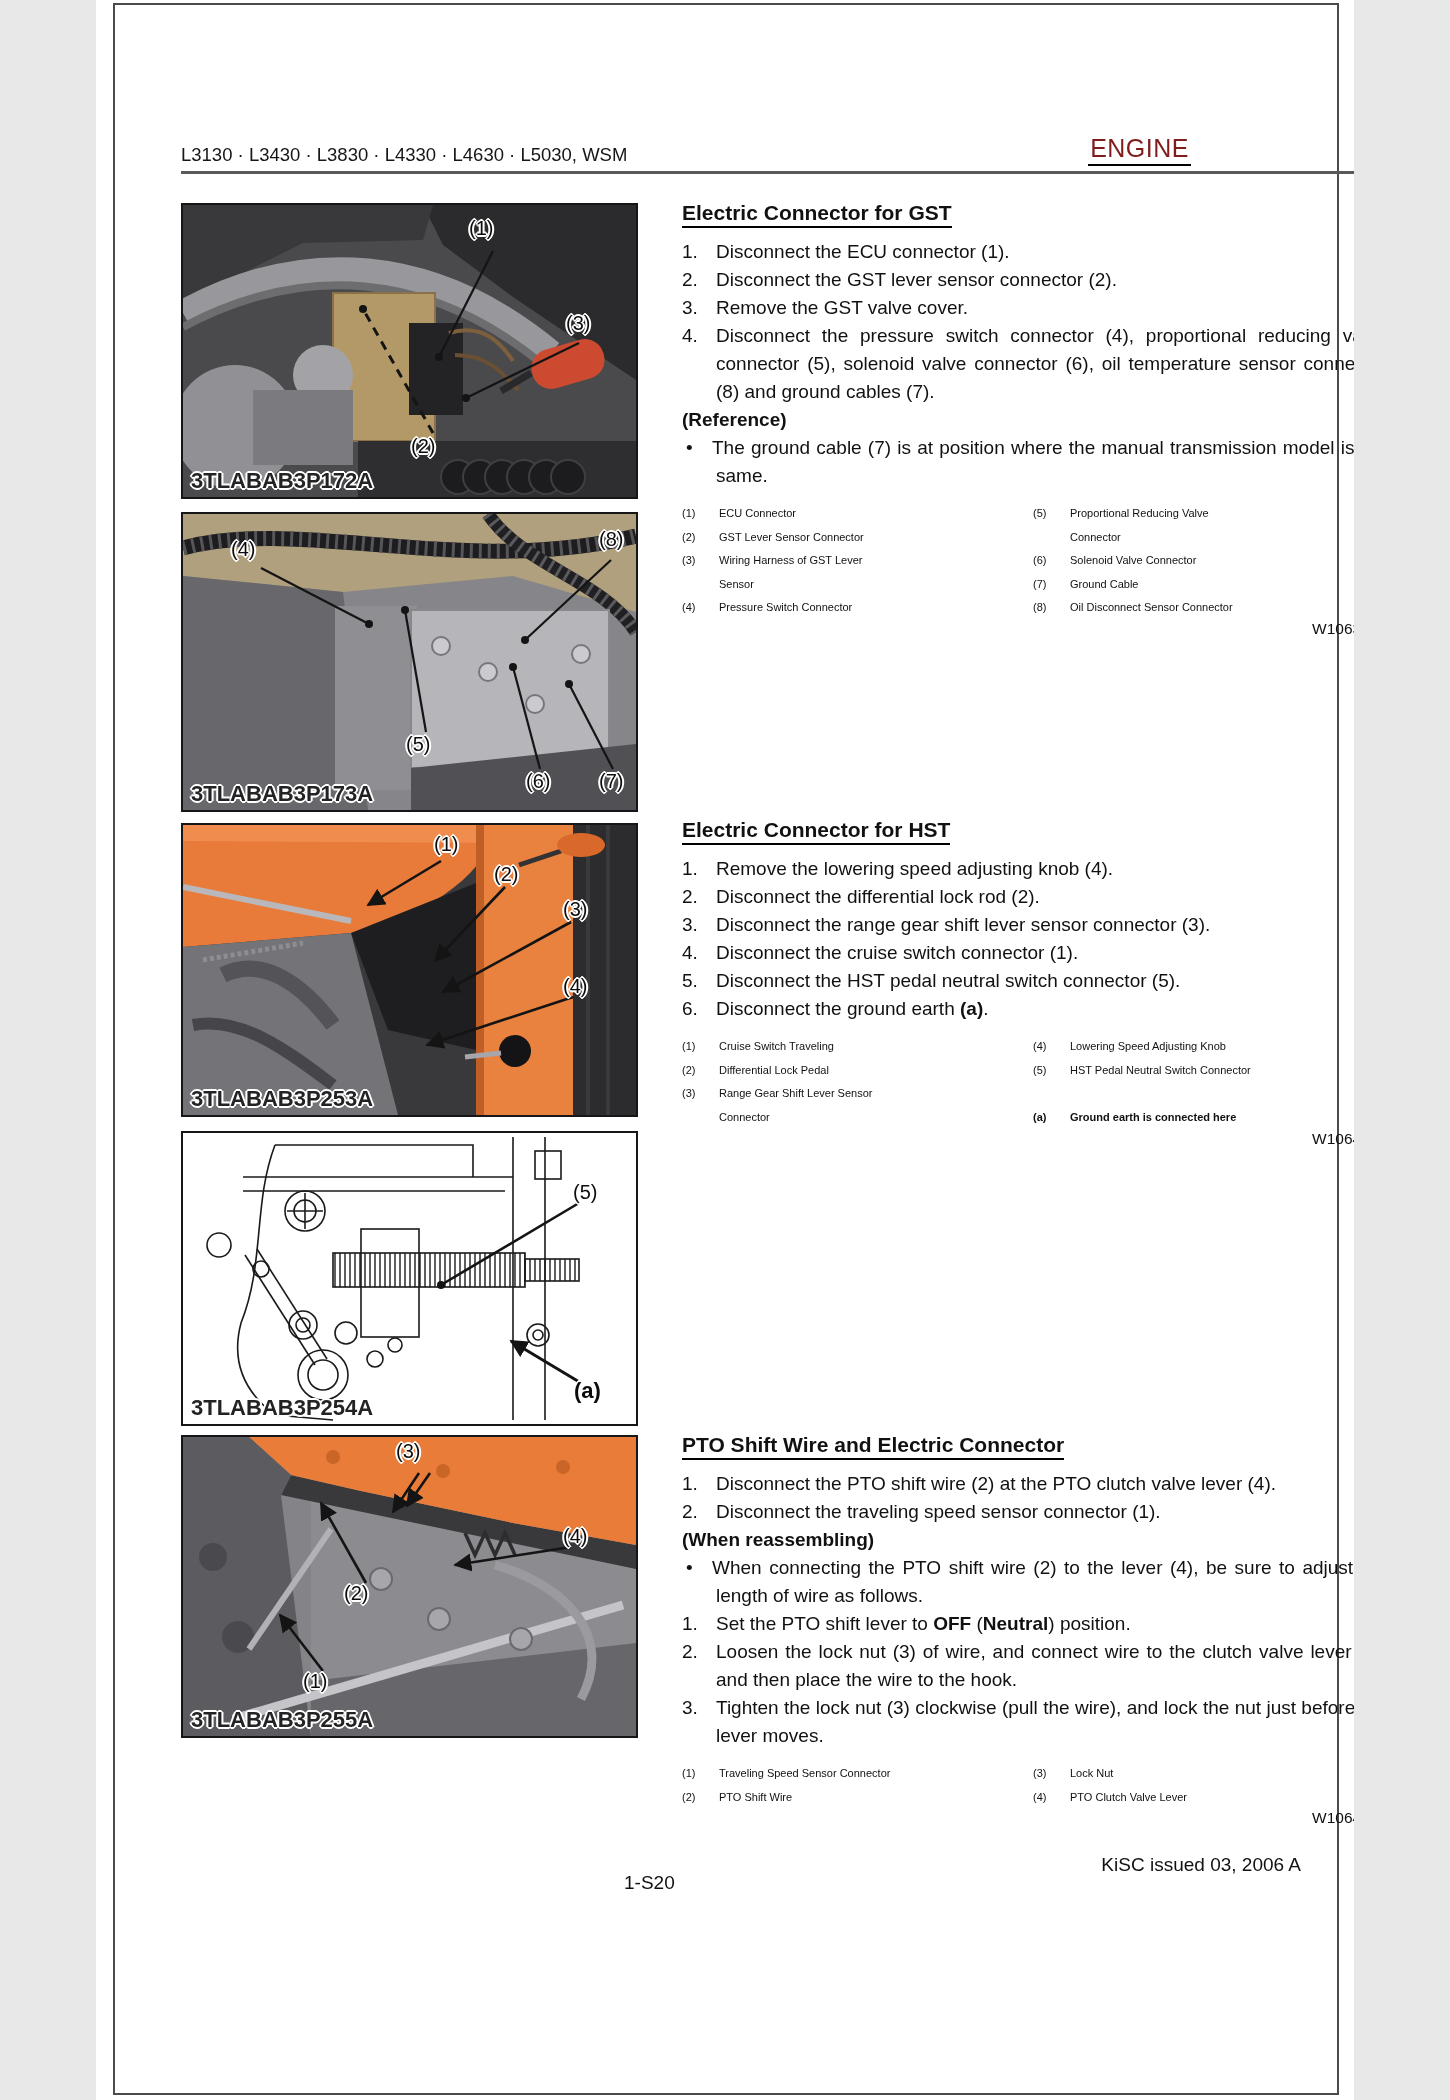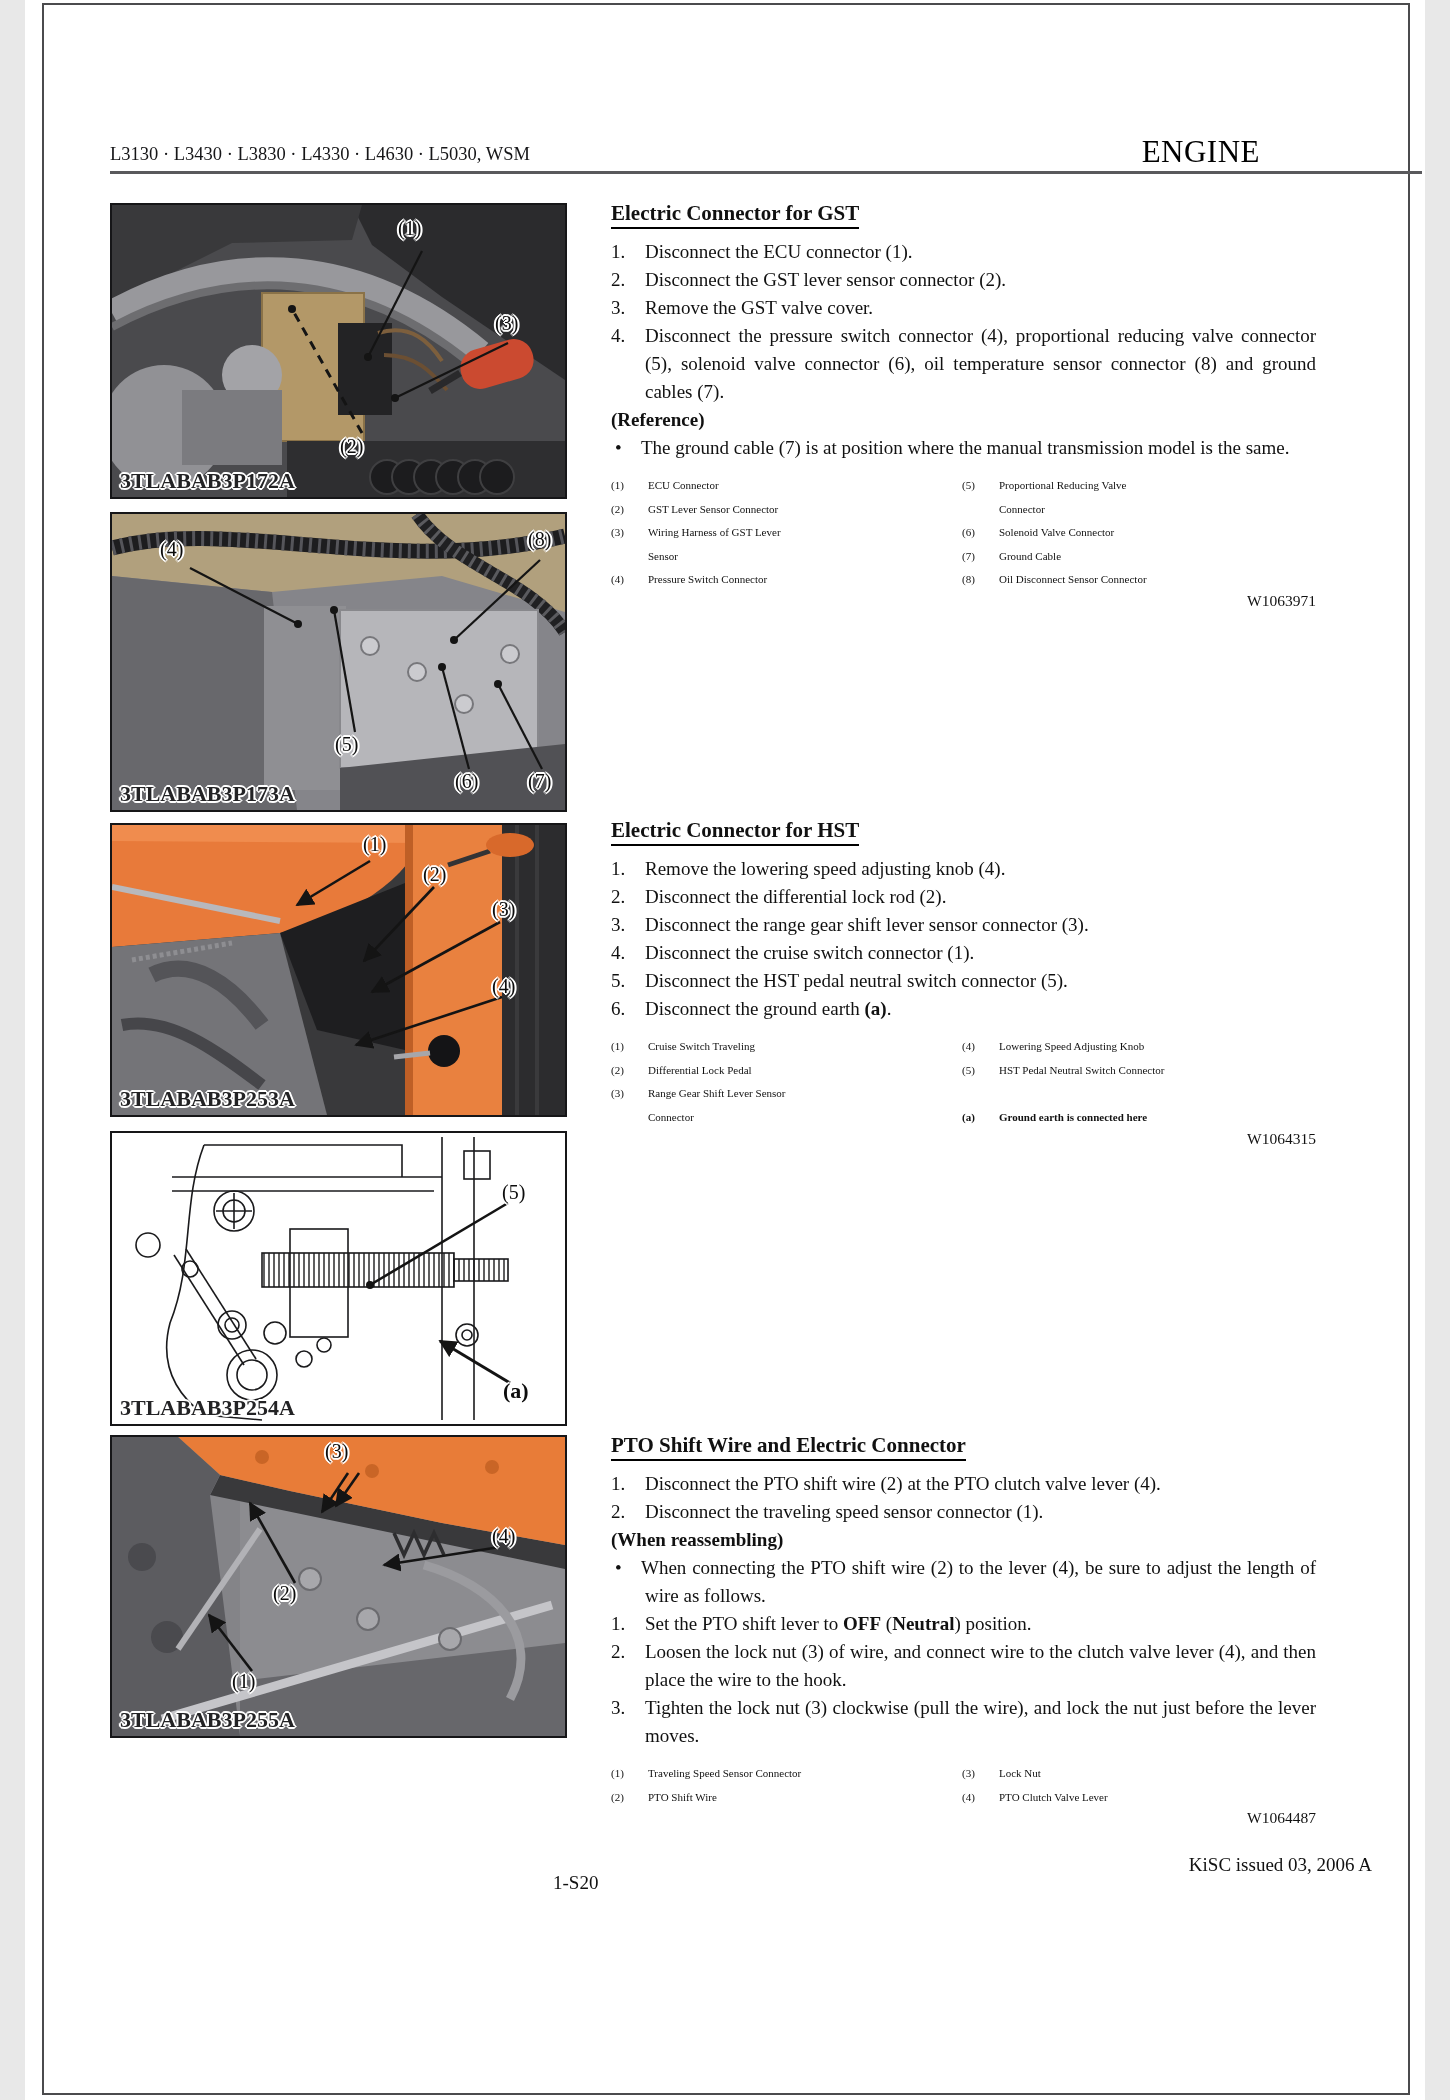--- a/index.html
+++ b/index.html
@@ -1,20 +1,20 @@
 <!DOCTYPE html>
 <html><head>
 <meta charset="utf-8">
 <style>
   html,body{margin:0;padding:0;background:#e8e8e8;}
-  .page{position:relative;width:1400px;height:2100px;background:#ffffff;
-        font-family:Liberation Serif, serif;color:#111;overflow:hidden;margin:0 auto;}
+  .page{position:relative;width:1258px;height:2100px;background:#ffffff;
+        font-family:Liberation Sans, sans-serif;color:#111;overflow:hidden;margin:0 auto;}
   .frame{position:absolute;left:17px;top:3px;right:15px;bottom:5px;border:2px solid #4b4b4d;pointer-events:none;}
   .models{position:absolute;left:85px;top:144px;font-size:18.5px;color:#161618;white-space:nowrap;}
-  .engine{position:absolute;right:163px;top:134px;font-size:31px;color:#000000;
+  .engine{position:absolute;right:163px;top:134px;font-size:25px;color:#7f1d1d;
           border-bottom:2px solid #000;padding:0 2px 1px 2px;letter-spacing:.5px;}
   .hrule{position:absolute;left:85px;top:171px;width:1312px;height:3px;background:#59595c;}
 
   
   .fig{position:absolute;left:85px;width:457px;border:2px solid #161618;background:#fff;box-sizing:border-box;}
   .fig svg{display:block;width:100%;height:100%;}
   .flabel{position:absolute;left:8px;bottom:3px;font-size:22px;font-weight:bold;color:#232325;white-space:nowrap;
      text-shadow:-2px 0 0 #fff,2px 0 0 #fff,0 -2px 0 #fff,0 2px 0 #fff,-1px -1px 0 #fff,1px 1px 0 #fff,1px -1px 0 #fff,-1px 1px 0 #fff;}
   .co{position:absolute;font-size:20px;color:#0c0c0c;white-space:nowrap;
      text-shadow:-2px 0 0 #fff,2px 0 0 #fff,0 -2px 0 #fff,0 2px 0 #fff,-1px -1px 0 #fff,1px 1px 0 #fff,1px -1px 0 #fff,-1px 1px 0 #fff;}

